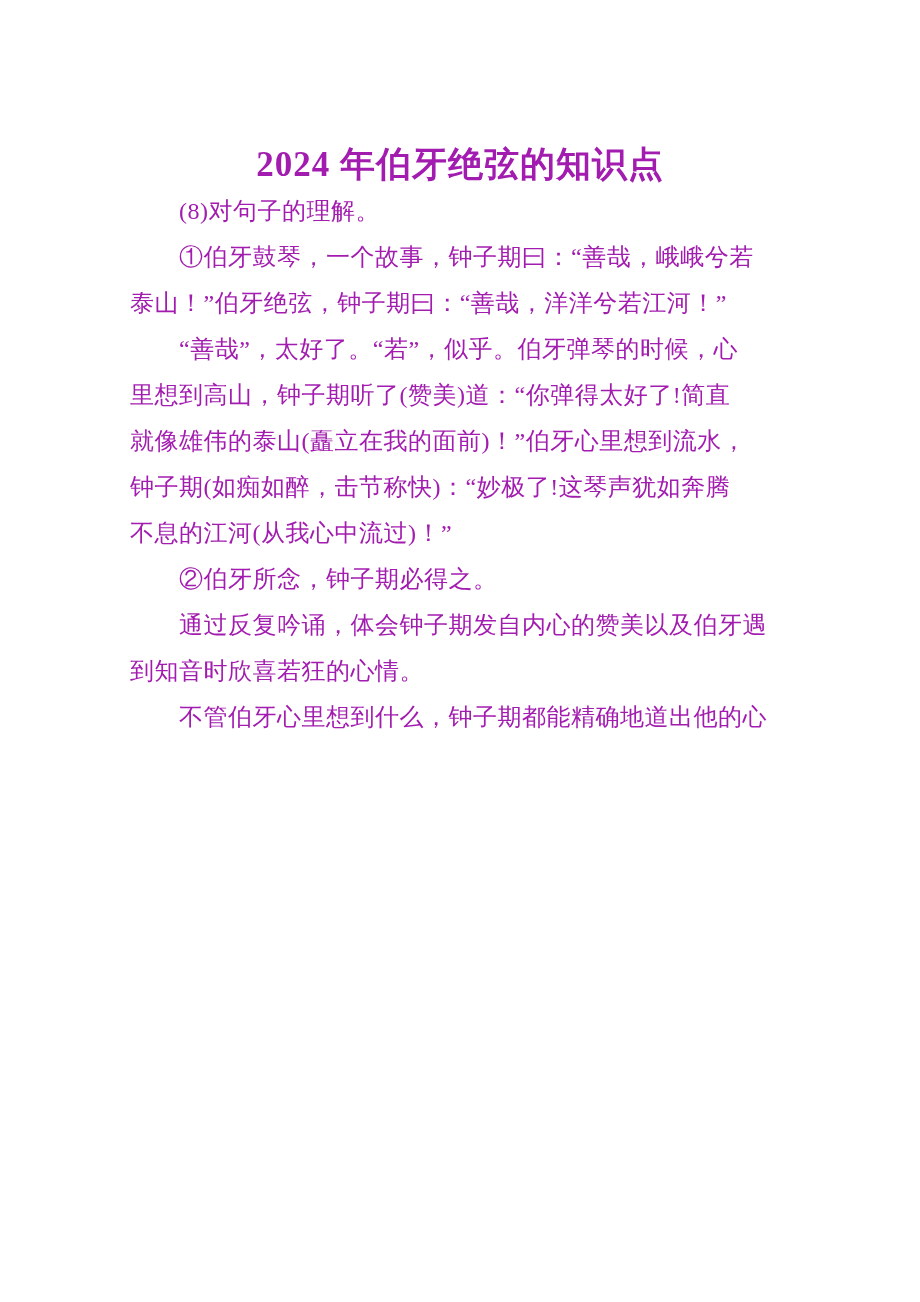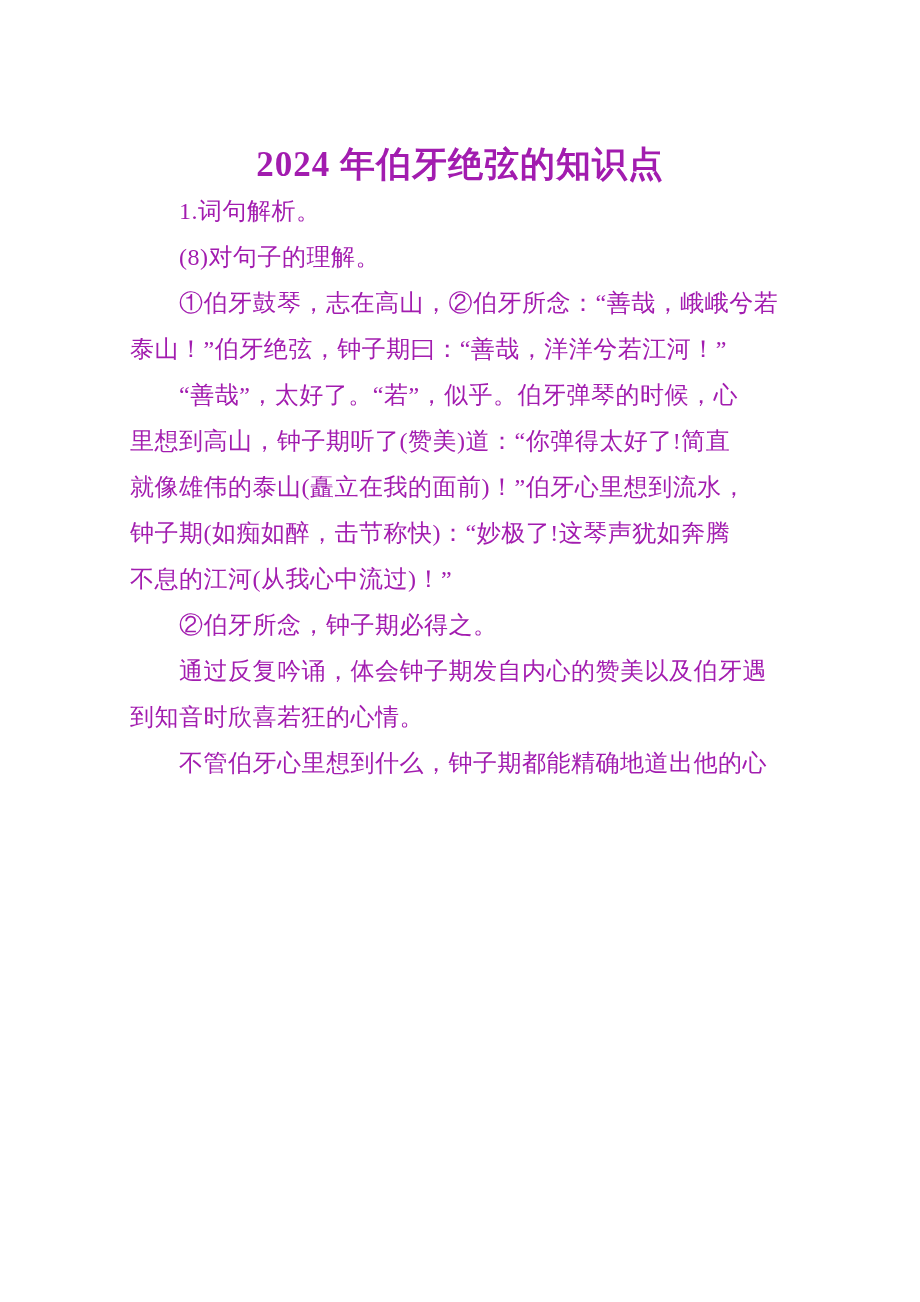--- a/index.html
+++ b/index.html
@@ -55,30 +55,27 @@
 
 <div class="page">
   <div class="doc">
 
     <h1 class="doc-title">2024 年伯牙绝弦的知识点</h1>
 
     <div class="body-text">
 
 
 
-      <div class="para">
-        <div class="line indent">1.词句解析。</div>
-      </div>
 
       <div class="para">
         <div class="line indent">(8)对句子的理解。</div>
       </div>
 
       <div class="para">
-        <div class="line indent">①伯牙鼓琴，志在高山，②伯牙所念：“善哉，峨峨兮若</div>
+        <div class="line indent">①伯牙鼓琴，一个故事，钟子期曰：“善哉，峨峨兮若</div>
         <div class="line">泰山！”伯牙绝弦，钟子期曰：“善哉，洋洋兮若江河！”</div>
       </div>
 
       <div class="para">
         <div class="line indent">“善哉”，太好了。“若”，似乎。伯牙弹琴的时候，心</div>
         <div class="line">里想到高山，钟子期听了(赞美)道：“你弹得太好了!简直</div>
         <div class="line">就像雄伟的泰山(矗立在我的面前)！”伯牙心里想到流水，</div>
         <div class="line">钟子期(如痴如醉，击节称快)：“妙极了!这琴声犹如奔腾</div>
         <div class="line">不息的江河(从我心中流过)！”</div>
       </div>

